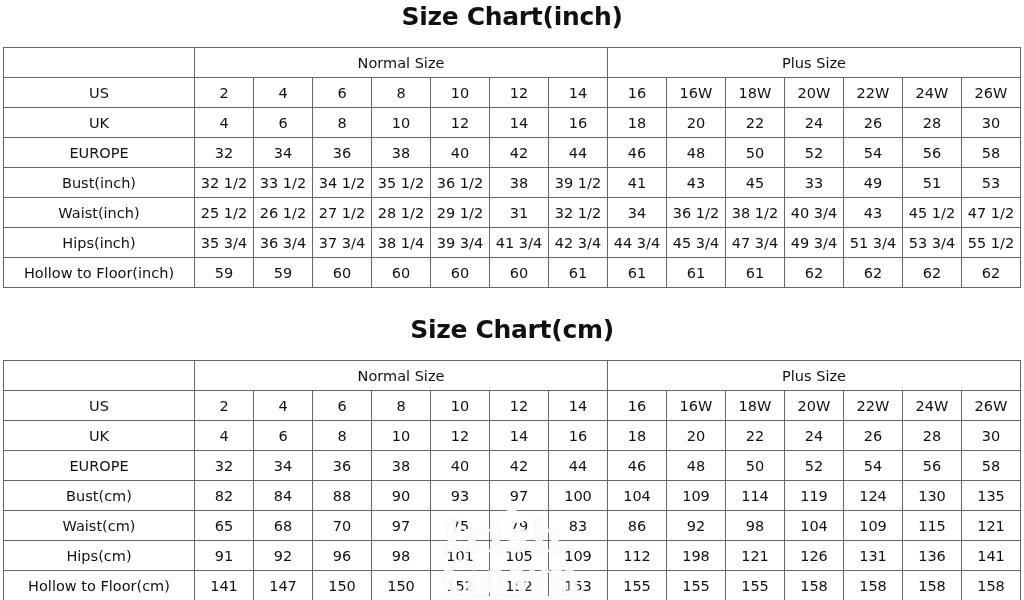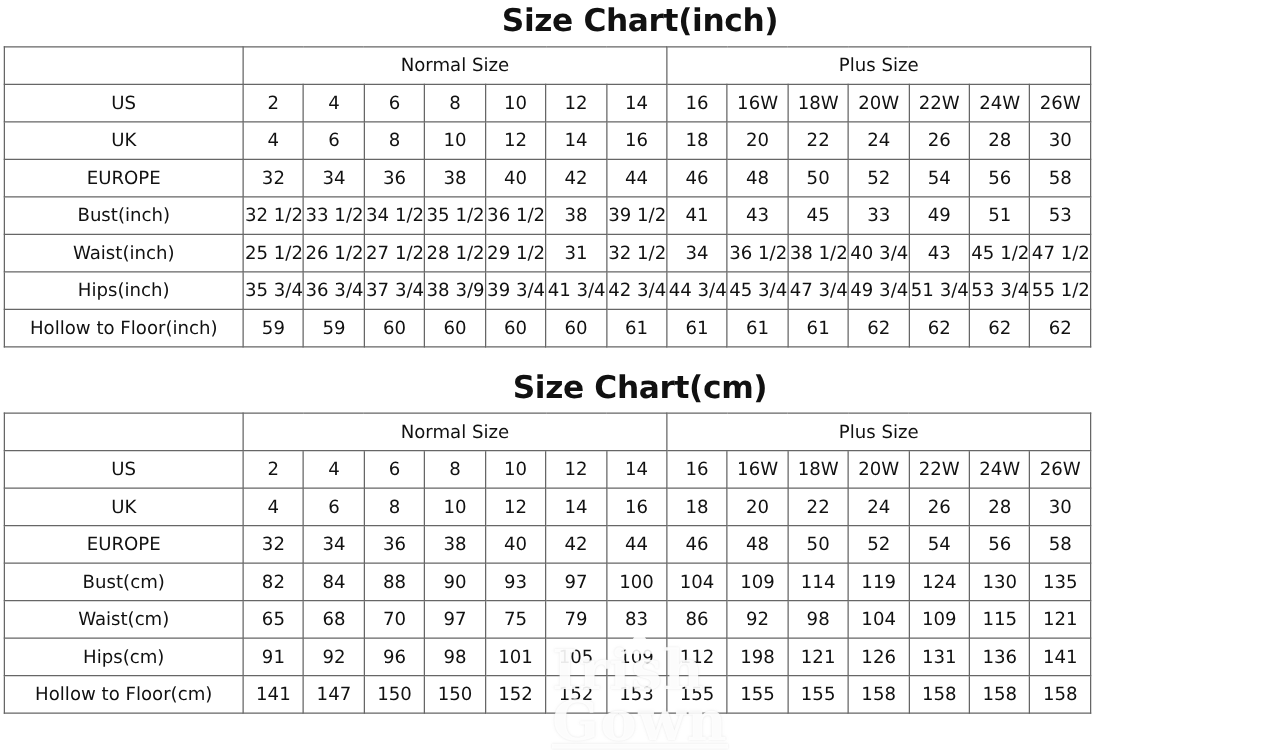--- a/index.html
+++ b/index.html
@@ -22,22 +22,22 @@
   .chart-title {
     text-align: center;
     font-size: 25px;
     font-weight: bold;
     letter-spacing: -0.3px;
     padding: 2px 0 4px 0;
     font-family: "DejaVu Sans", sans-serif;
   }
   table.size-table {
     border-collapse: collapse;
-    width: 870px;
-    margin: 2px 3px;
+    width: 1018px;
+    margin: 12px 3px;
     table-layout: fixed;
   }
   table.size-table td {
     border: 1px solid #666;
     text-align: center;
     font-size: 14.5px;
     height: 29px;
     padding: 0 1px;
     background: #ffffff;
     white-space: nowrap;
@@ -184,21 +184,21 @@
             <td class="shaded">40 3/4</td>
             <td class="shaded">43</td>
             <td class="shaded">45 1/2</td>
             <td class="shaded">47 1/2</td>
           </tr>
           <tr>
             <td class="rowlabel">Hips(inch)</td>
             <td class="shaded">35 3/4</td>
             <td class="shaded">36 3/4</td>
             <td class="shaded">37 3/4</td>
-            <td class="shaded">38 3/9</td>
+            <td class="shaded">38 1/4</td>
             <td class="shaded">39 3/4</td>
             <td class="shaded">41 3/4</td>
             <td class="shaded">42 3/4</td>
             <td class="shaded">44 3/4</td>
             <td class="shaded">45 3/4</td>
             <td class="shaded">47 3/4</td>
             <td class="shaded">49 3/4</td>
             <td class="shaded">51 3/4</td>
             <td class="shaded">53 3/4</td>
             <td class="shaded">55 1/2</td>

